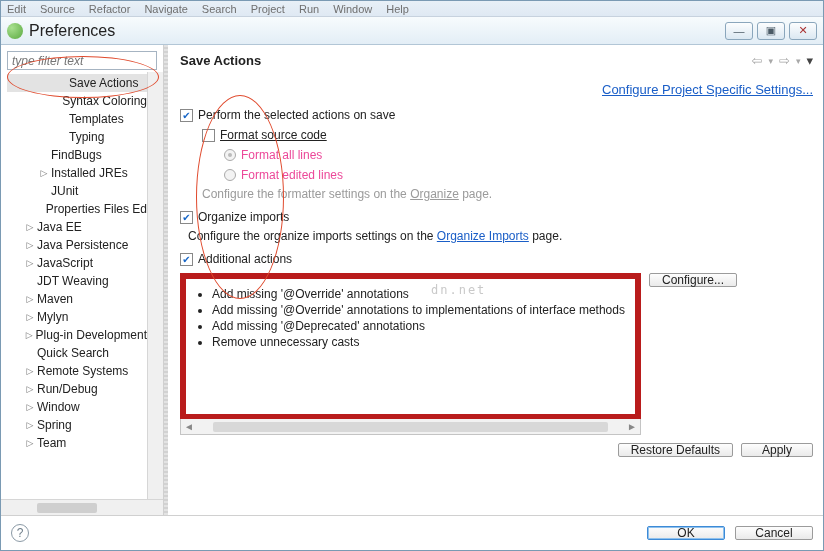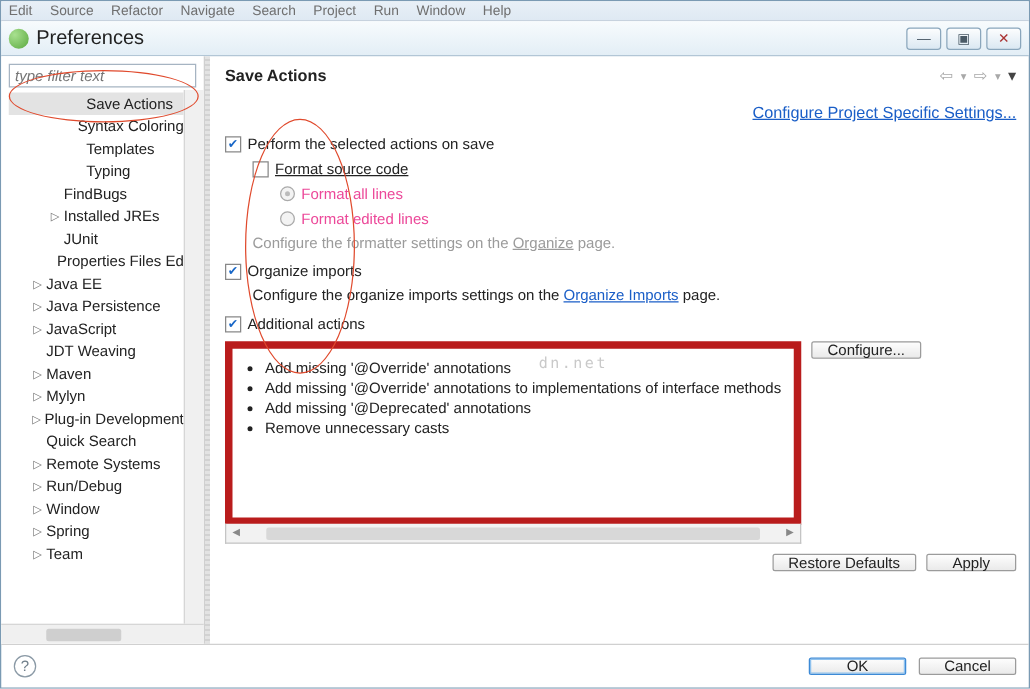--- a/index.html
+++ b/index.html
@@ -37,21 +37,21 @@
   .link-row a { color:#1a5ec7; font-size:13px; }
   .chk { width:13px; height:13px; border:1px solid #888; background:#fff; display:inline-flex; align-items:center; justify-content:center; margin-right:5px; font-size:10px; color:#1766c7; vertical-align:middle; }
   .chk.checked::after { content:"✔"; }
   .radio { width:12px; height:12px; border:1px solid #aaa; border-radius:50%; display:inline-block; margin-right:5px; vertical-align:middle; background:#f3f3f3; position:relative; }
   .radio.sel::after { content:""; position:absolute; inset:3px; border-radius:50%; background:#bbb; }
   .opt-row { display:flex; align-items:center; margin:3px 0; }
   .opt-sub { margin-left:22px; color:#9b9b9b; }
   .opt-sub .label { color:#ec4899; }
   .formatter-note { margin-left:22px; color:#9b9b9b; margin-top:2px; margin-bottom:6px; }
   .formatter-note .u { text-decoration:underline; }
-  .sub-note { margin-left:22px; margin-top:2px; margin-bottom:6px; }
+  .sub-note { margin-left:8px; margin-top:2px; margin-bottom:6px; }
   .sub-note a { color:#1a5ec7; text-decoration:underline; }
   .actions-area { display:flex; gap:8px; margin-top:4px; }
   .actions-box { flex:1; border:6px solid #b91c1c; background:#fff; height:147px; padding:6px 10px; overflow:auto; }
   .actions-box ul { margin:0; padding-left:16px; }
   .actions-box li { margin:2px 0; }
   .btn { height:14px; padding:0 12px; border:1px solid #9b9b9b; background:linear-gradient(#fdfdfd,#eaeaea); border-radius:2px; font-size:12px; color:#222; cursor:default; display:inline-flex; align-items:center; justify-content:center; }
   .btn.primary { border:1px solid #3d8ad6; box-shadow:0 0 0 1px #8ec1ee inset; }
   .hscroll { height:16px; border:1px solid #c4c4c4; border-top:none; background:#f2f2f2; margin-top:-1px; display:flex; align-items:center; }
   .hscroll .thumb { flex:1; margin:2px 16px; height:10px; background:#d8d8d8; border-radius:2px; }
   .hscroll .arrow { width:16px; text-align:center; color:#888; font-size:10px; }

